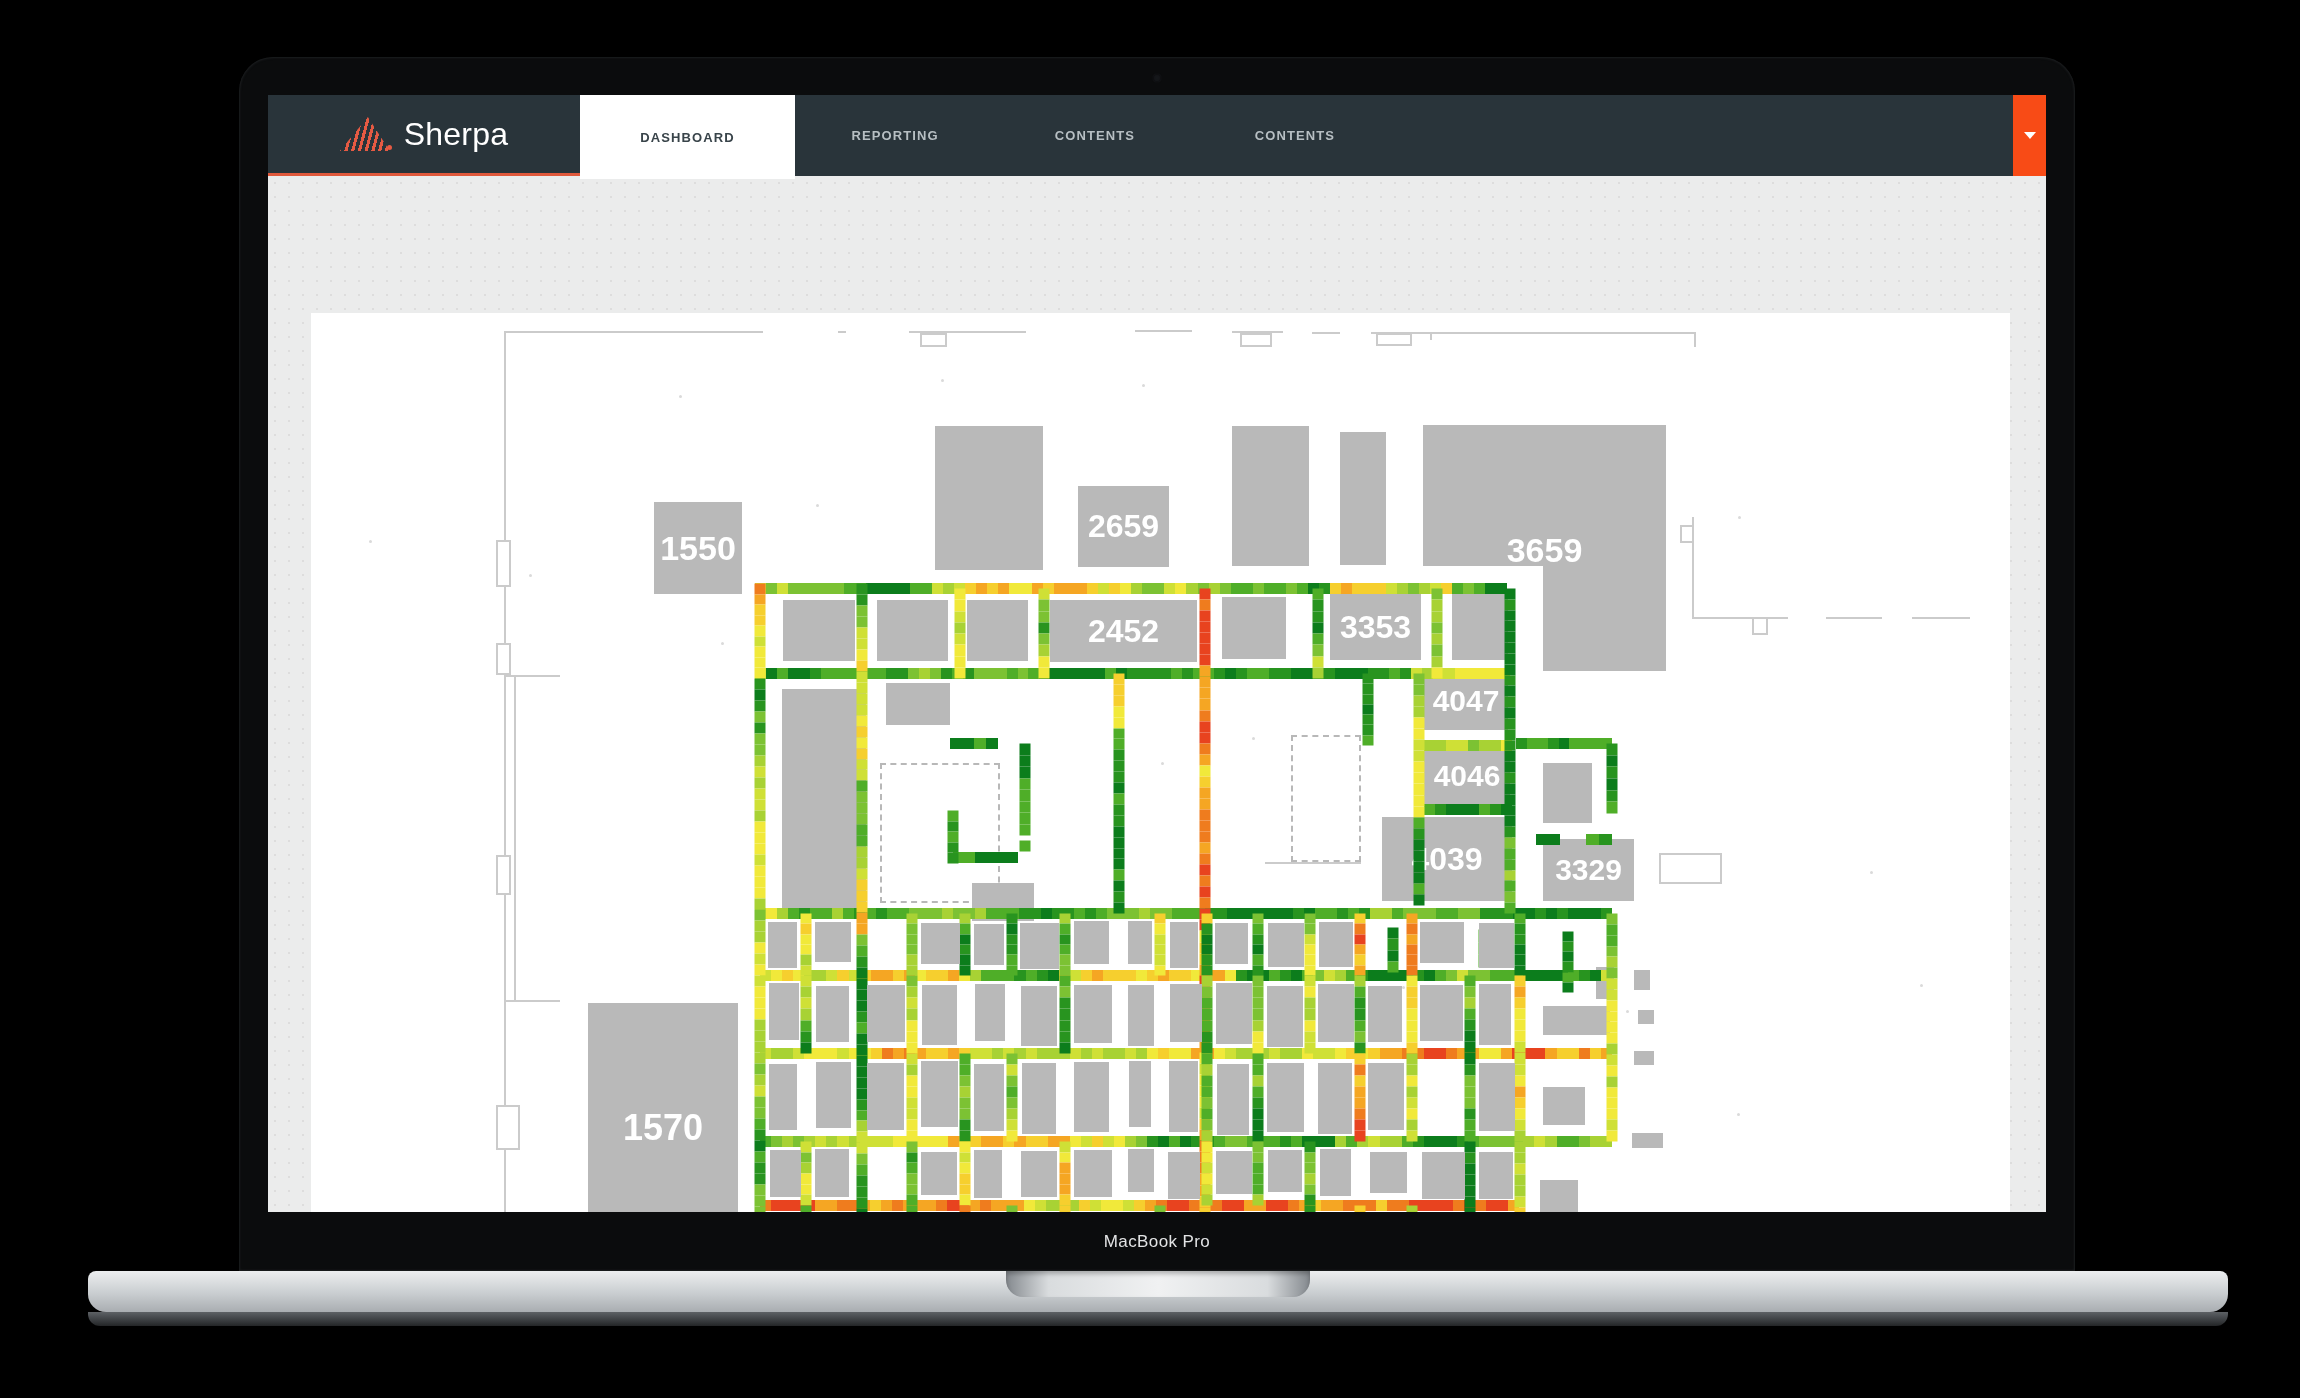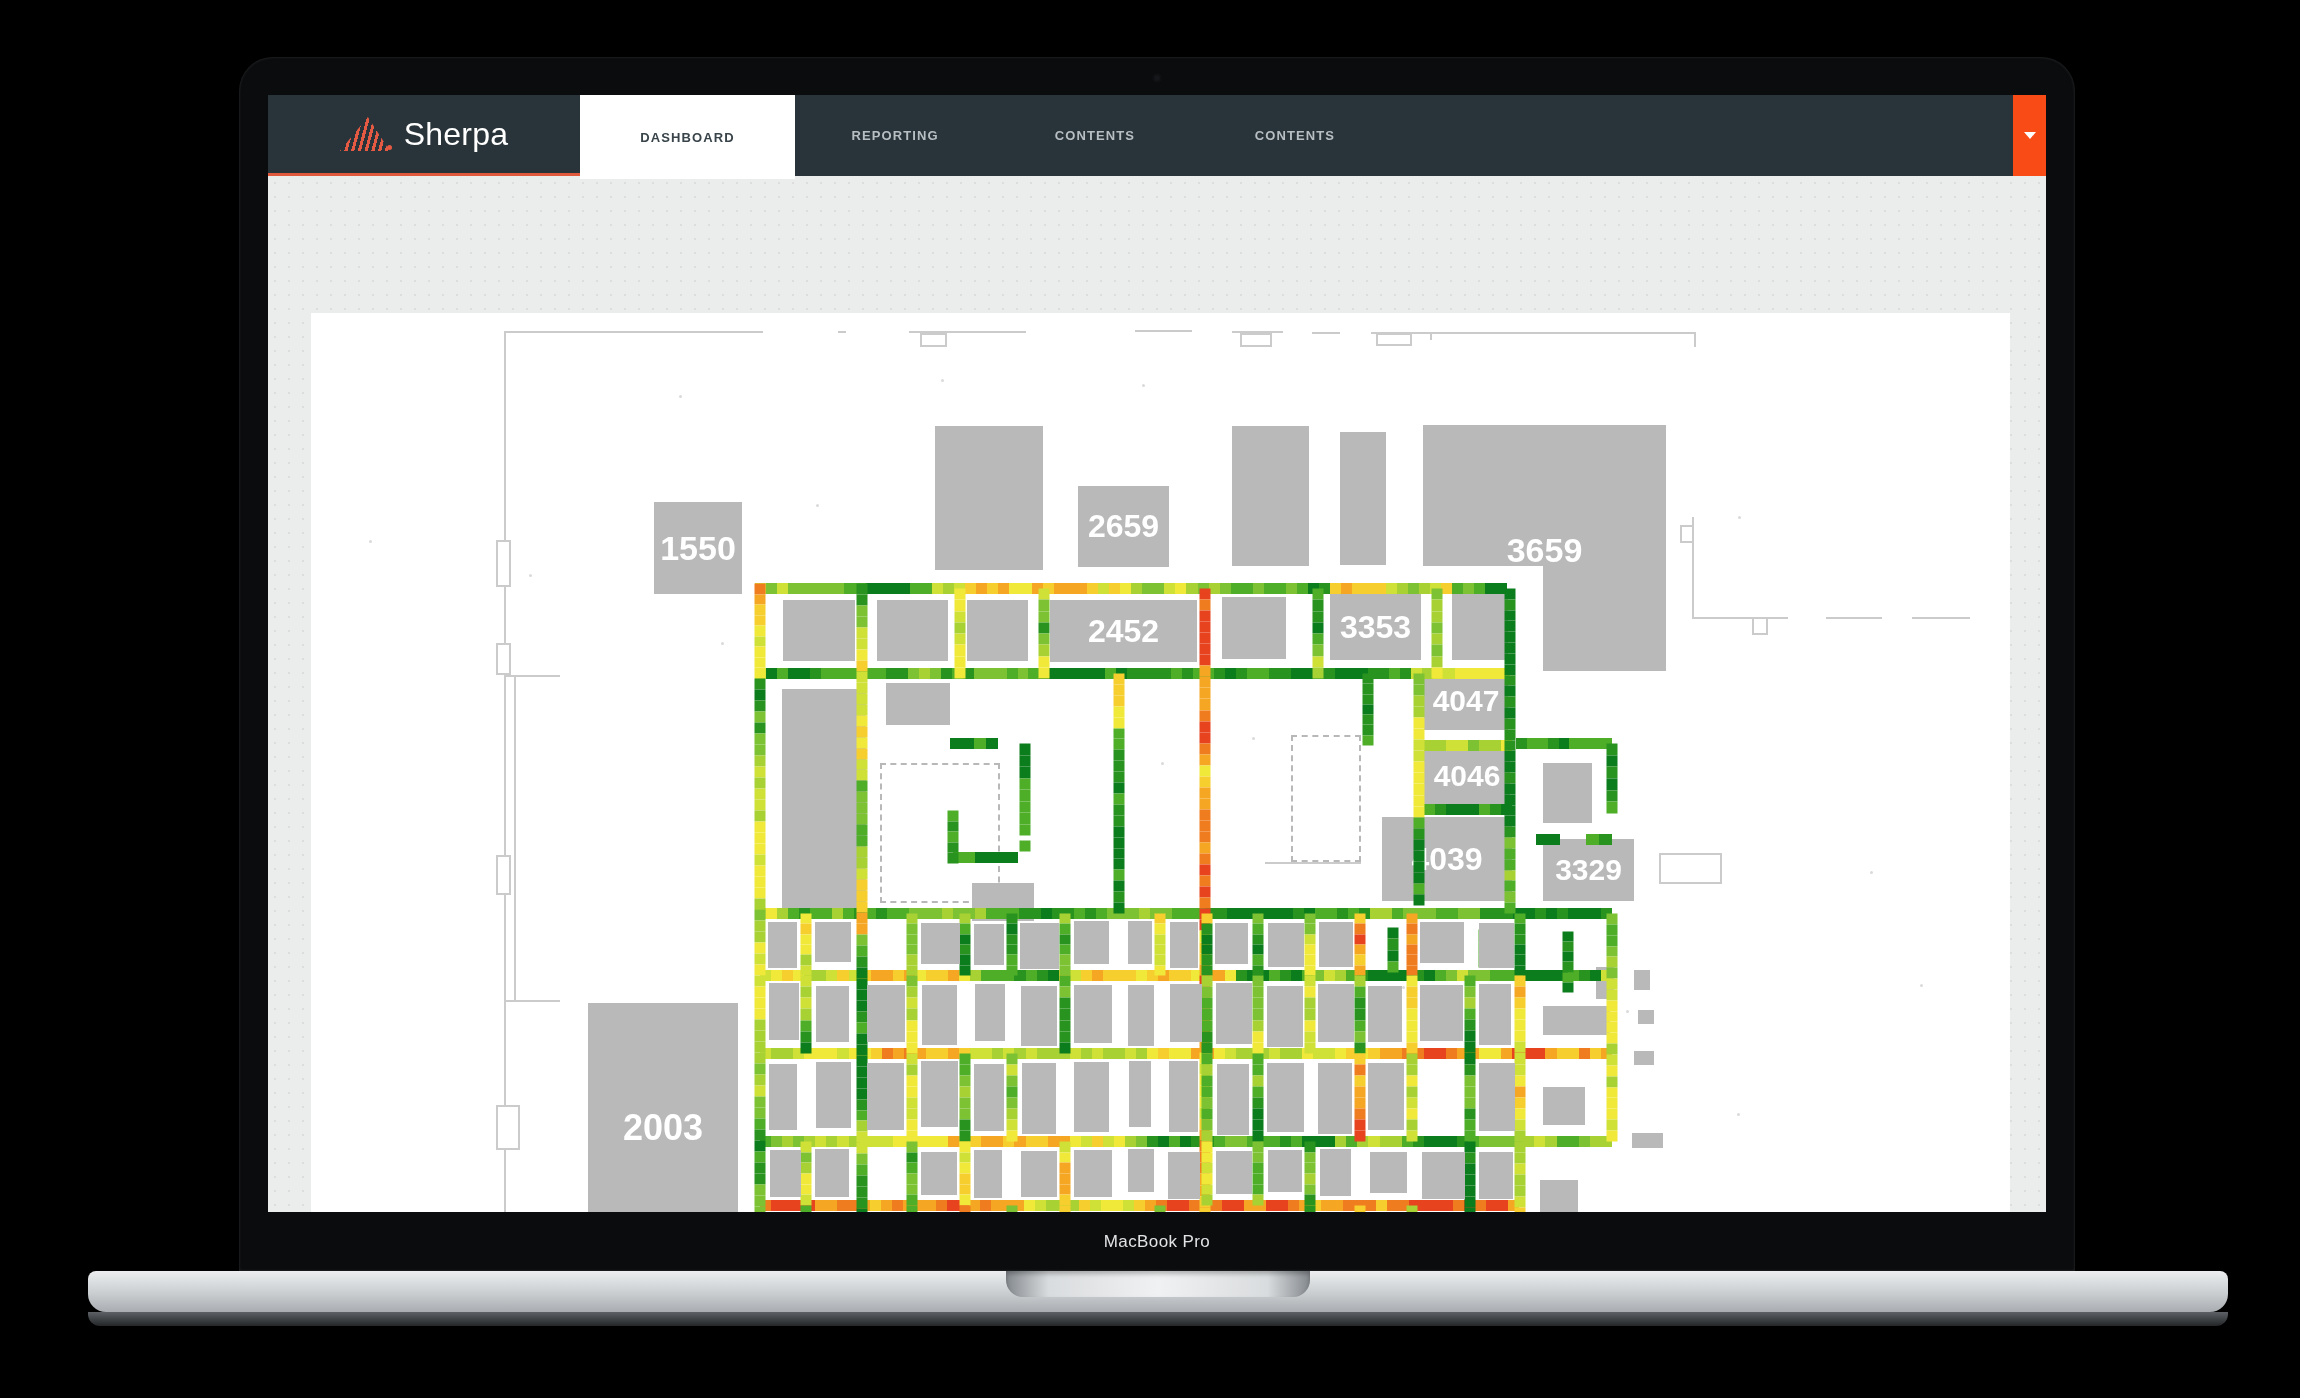--- a/index.html
+++ b/index.html
@@ -205,21 +205,21 @@
             <div class="booth" style="left: 1232px; top: 693px; width: 67px; height: 29px;"></div>
             <div class="booth" style="left: 1232px; top: 774px; width: 42px; height: 38px;"></div>
             <div class="booth" style="left: 1229px; top: 867px; width: 38px; height: 60px;"></div>
             <div class="booth" style="left: 343px; top: 189px; width: 88px; height: 92px;">
               <span style="font-size: 34px;">1550</span>
             </div>
             <div class="booth" style="left: 767px; top: 173px; width: 91px; height: 81px;">
               <span style="font-size: 32px;">2659</span>
             </div>
             <div class="booth" style="left: 277px; top: 690px; width: 150px; height: 249px;">
-              <span style="font-size: 36px;">2003</span>
+              <span style="font-size: 36px;">1570</span>
             </div>
             <div class="booth" style="left: 739px; top: 287px; width: 147px; height: 62px;">
               <span style="font-size: 32px;">2452</span>
             </div>
             <div class="booth" style="left: 1019px; top: 281px; width: 91px; height: 66px;">
               <span style="font-size: 32px;">3353</span>
             </div>
             <div class="booth" style="left: 1112px; top: 112px; width: 243px; height: 141px;">
               <span style="font-size: 34px; position: relative; top: 55px;">3659</span>
             </div>

